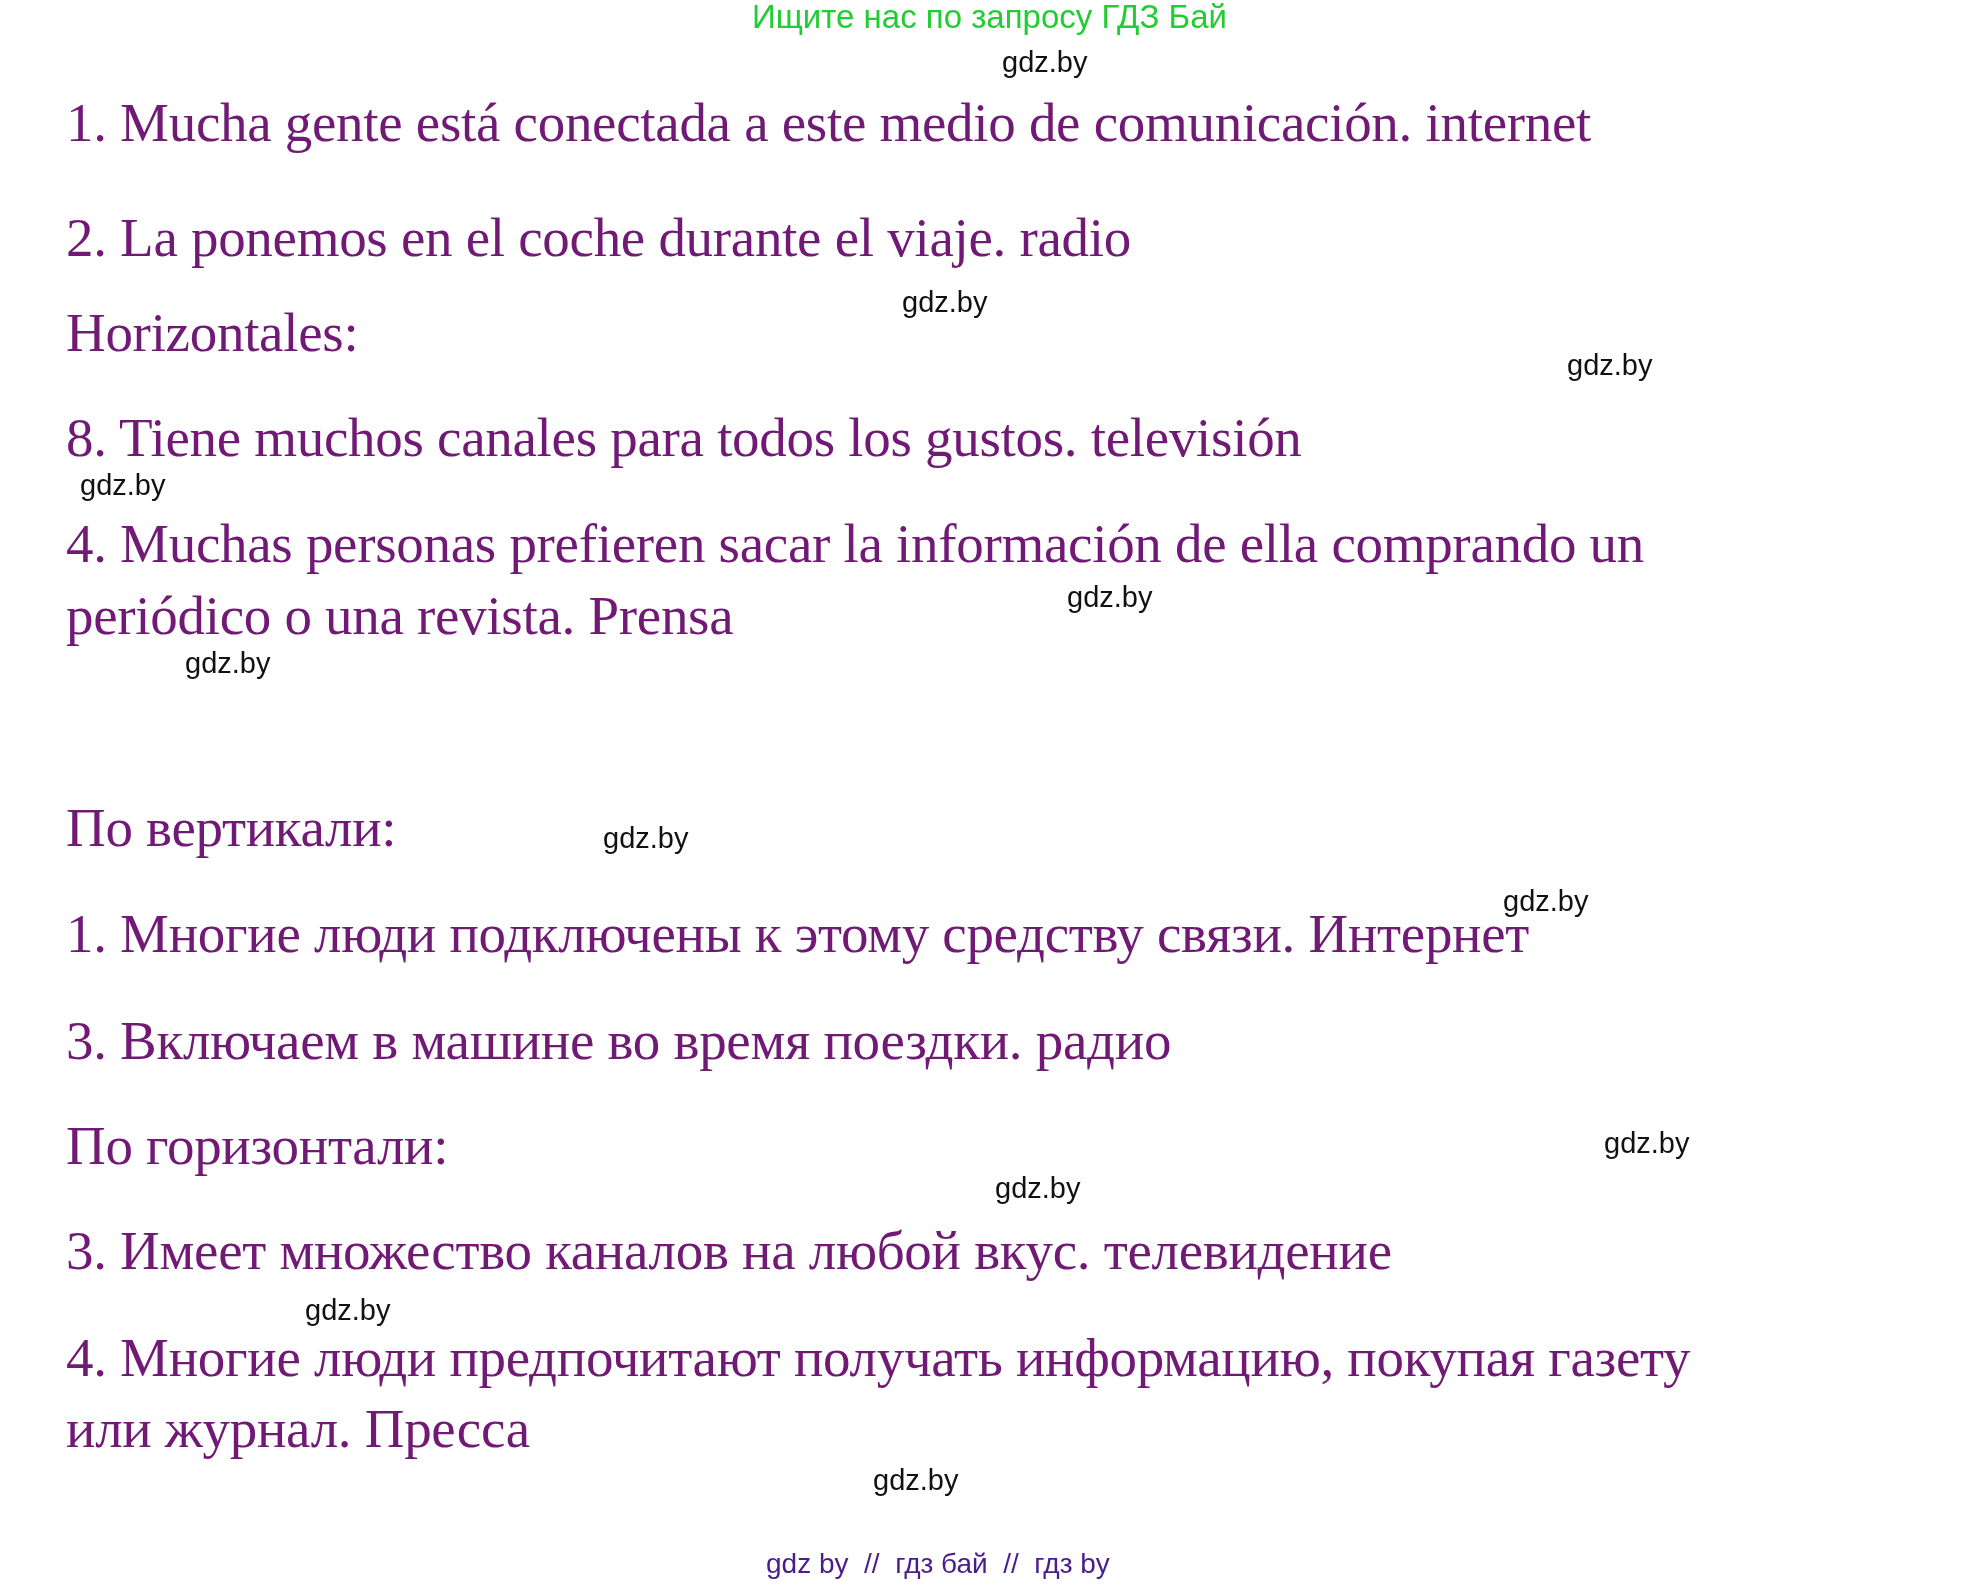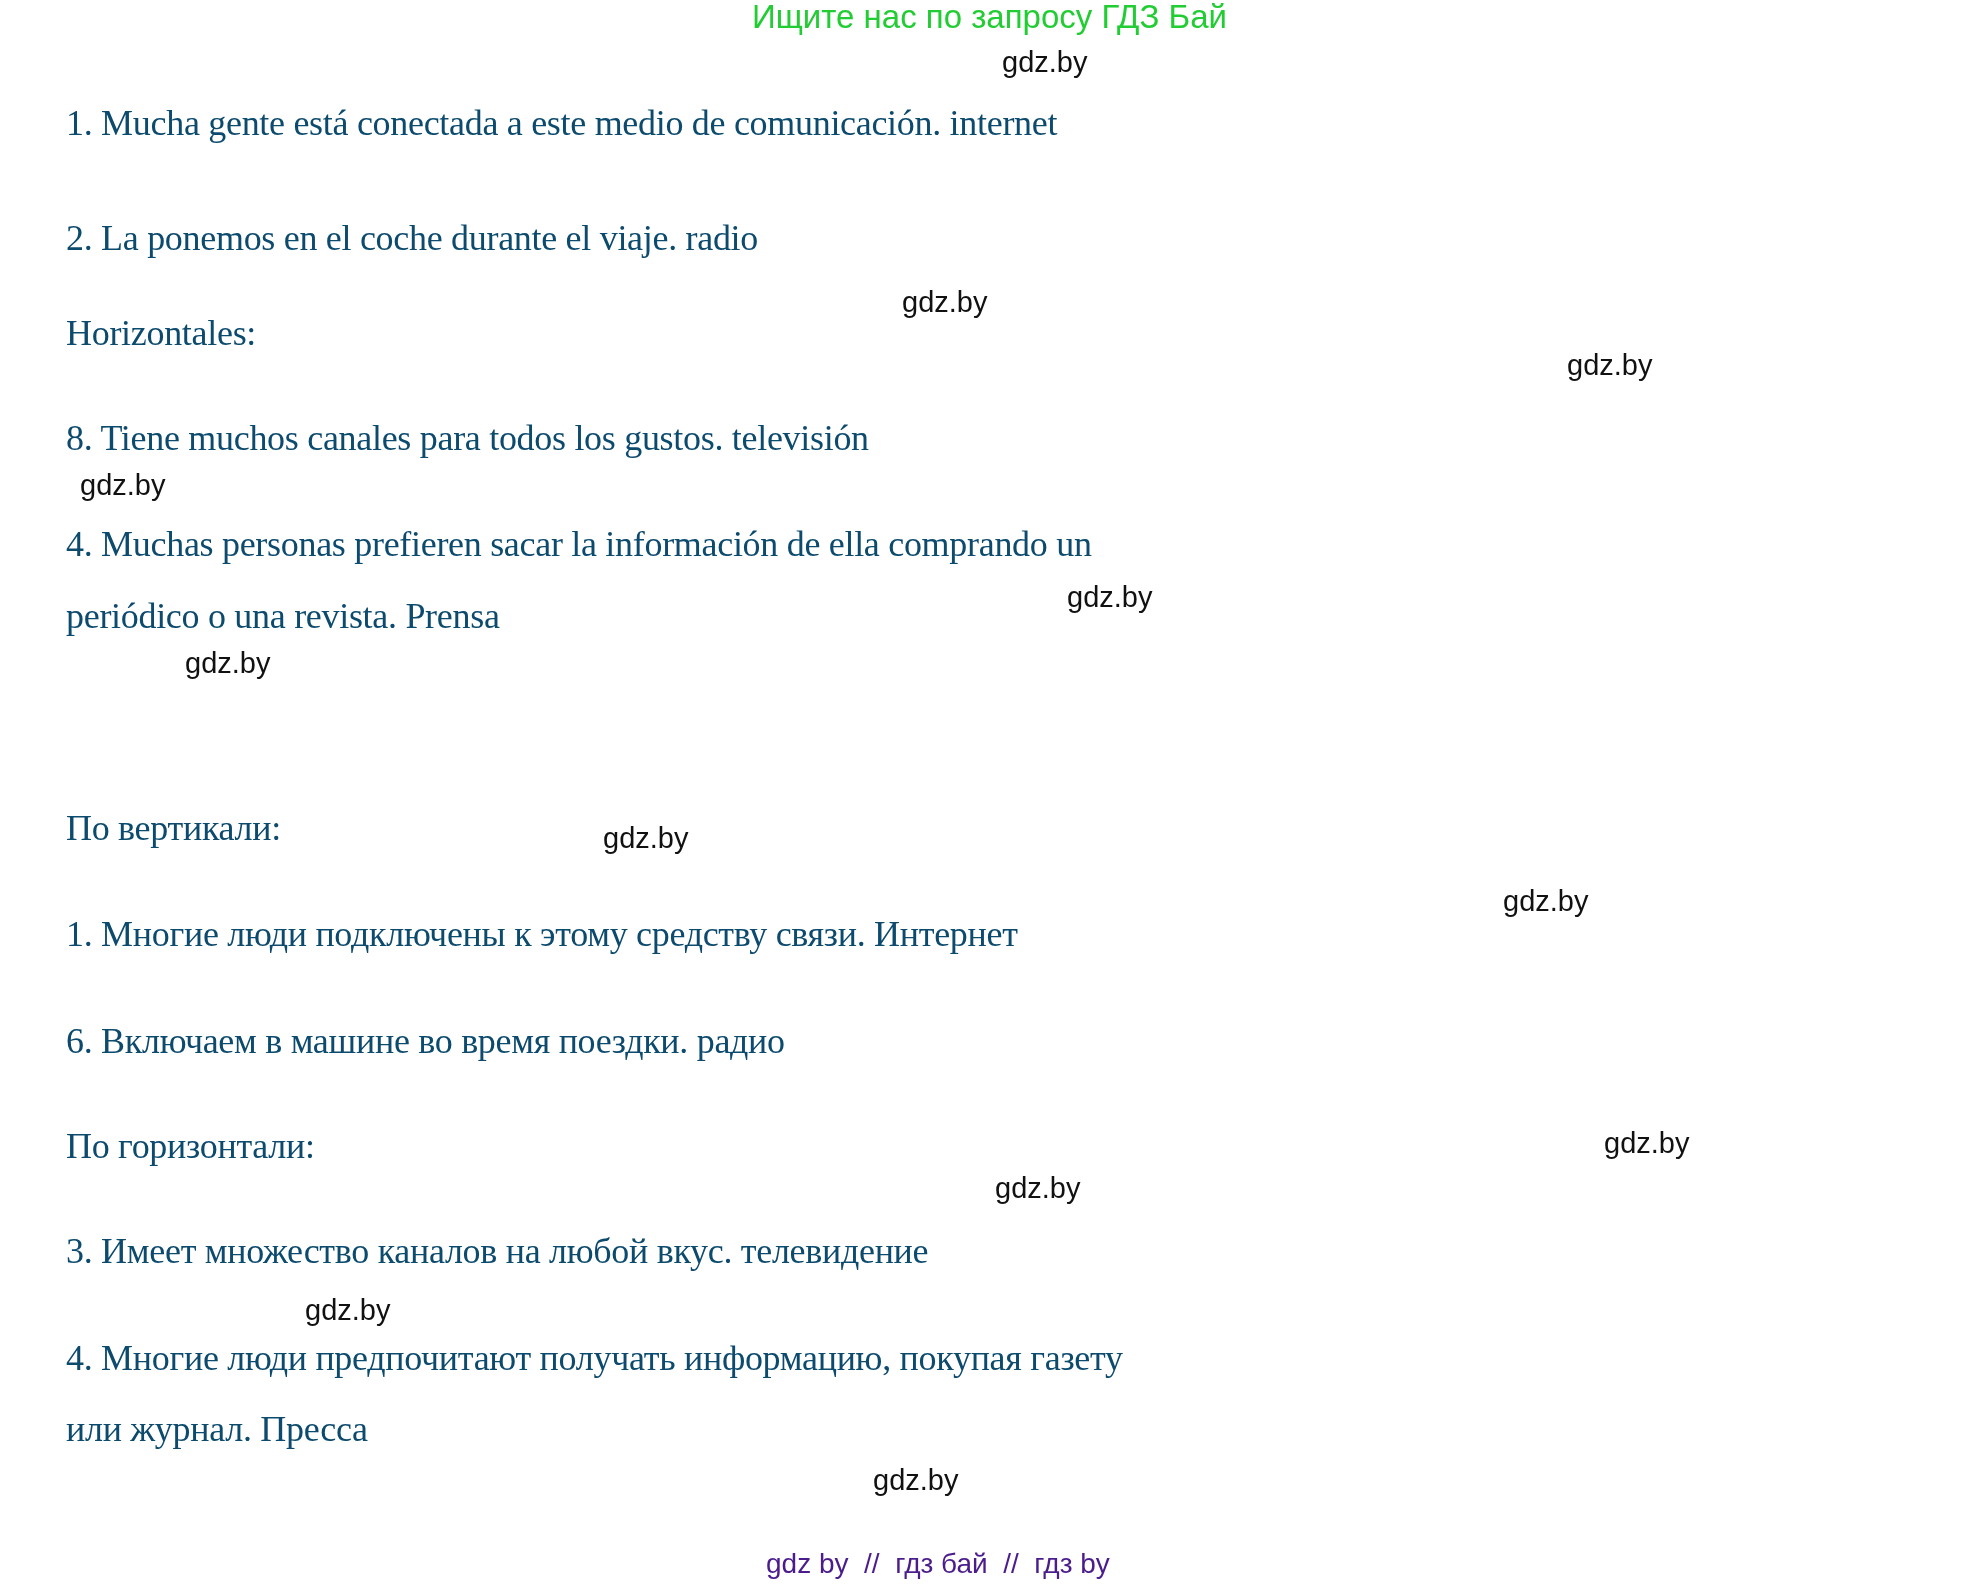--- a/index.html
+++ b/index.html
@@ -1,23 +1,23 @@
 <!DOCTYPE html>
 <html><head>
   <meta charset="utf-8">
   <style>
     html, body { margin: 0; padding: 0; background: #ffffff; }
     body { width: 1979px; height: 1592px; position: relative; overflow: hidden; }
     .line {
       position: absolute;
       left: 66px;
       font-family: "Liberation Serif", serif;
-      font-size: 36px;
+      font-size: 55px;
       line-height: 64px;
-      color: #0c4a6e;
+      color: #701a75;
       white-space: nowrap;
       letter-spacing: -0.3px;
     }
     .wm {
       position: absolute;
       font-family: "Liberation Sans", sans-serif;
       font-size: 29px;
       line-height: 34px;
       color: #111111;
       white-space: nowrap;
@@ -54,21 +54,21 @@
 
 <div class="line" style="top:91px;">1. Mucha gente está conectada a este medio de comunicación. internet</div>
 <div class="line" style="top:206px;">2. La ponemos en el coche durante el viaje. radio</div>
 <div class="line" style="top:301px;">Horizontales:</div>
 <div class="line" style="top:406px;">8. Tiene muchos canales para todos los gustos. televisión</div>
 <div class="line" style="top:512px;">4. Muchas personas prefieren sacar la información de ella comprando un</div>
 <div class="line" style="top:584px;">periódico o una revista. Prensa</div>
 
 <div class="line" style="top:796px;">По вертикали:</div>
 <div class="line" style="top:902px;">1. Многие люди подключены к этому средству связи. Интернет</div>
-<div class="line" style="top:1009px;">6. Включаем в машине во время поездки. радио</div>
+<div class="line" style="top:1009px;">3. Включаем в машине во время поездки. радио</div>
 <div class="line" style="top:1114px;">По горизонтали:</div>
 <div class="line" style="top:1219px;">3. Имеет множество каналов на любой вкус. телевидение</div>
 <div class="line" style="top:1326px;">4. Многие люди предпочитают получать информацию, покупая газету</div>
 <div class="line" style="top:1397px;">или журнал. Пресса</div>
 
 <div class="wm" style="left:1002px; top:45px;">gdz.by</div>
 <div class="wm" style="left:902px;  top:285px;">gdz.by</div>
 <div class="wm" style="left:1567px; top:348px;">gdz.by</div>
 <div class="wm" style="left:80px;   top:468px;">gdz.by</div>
 <div class="wm" style="left:1067px; top:580px;">gdz.by</div>

